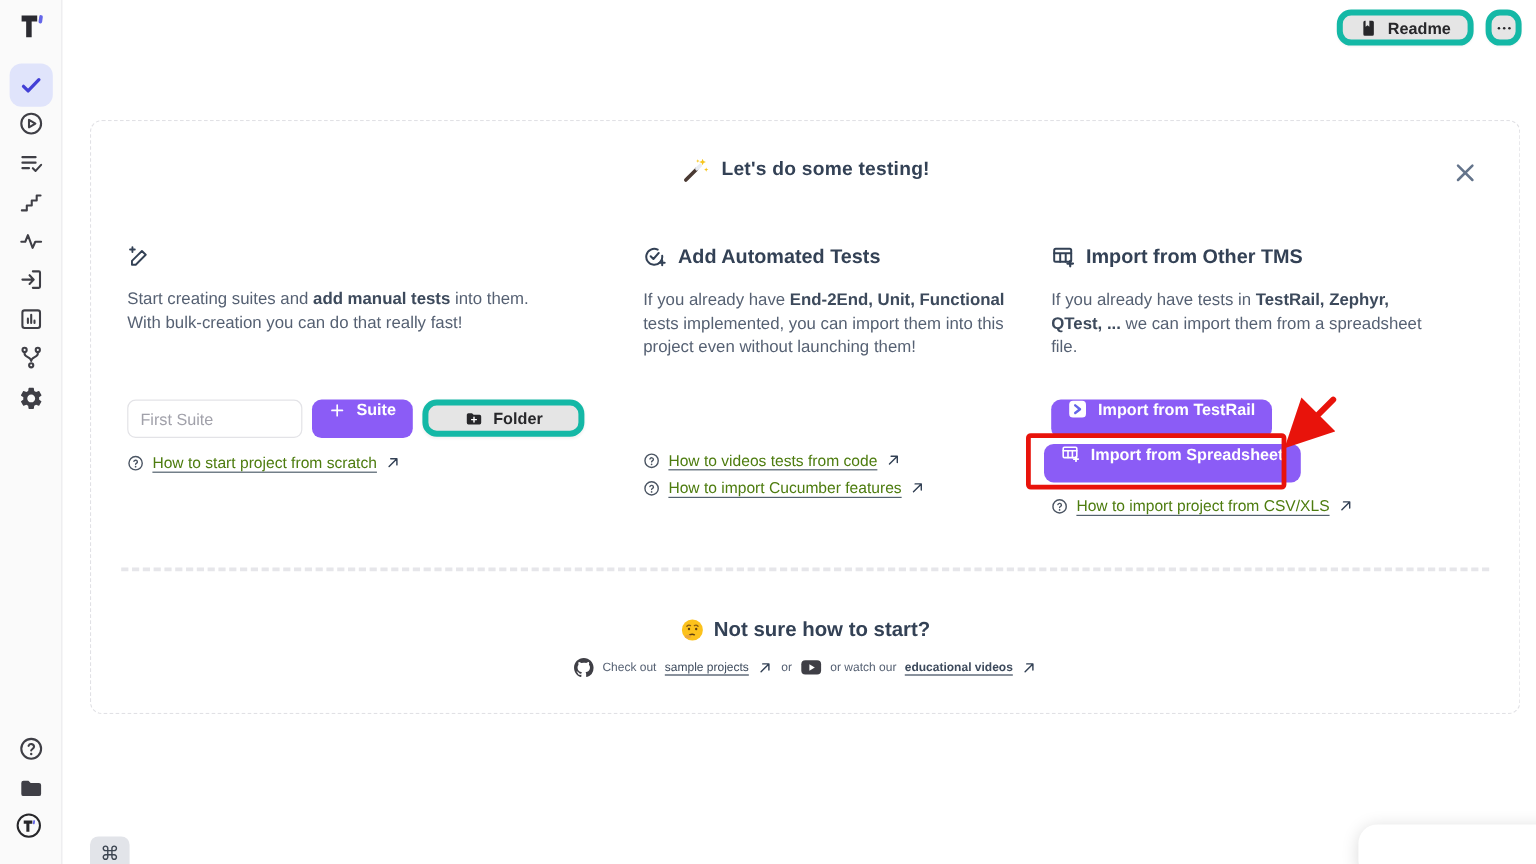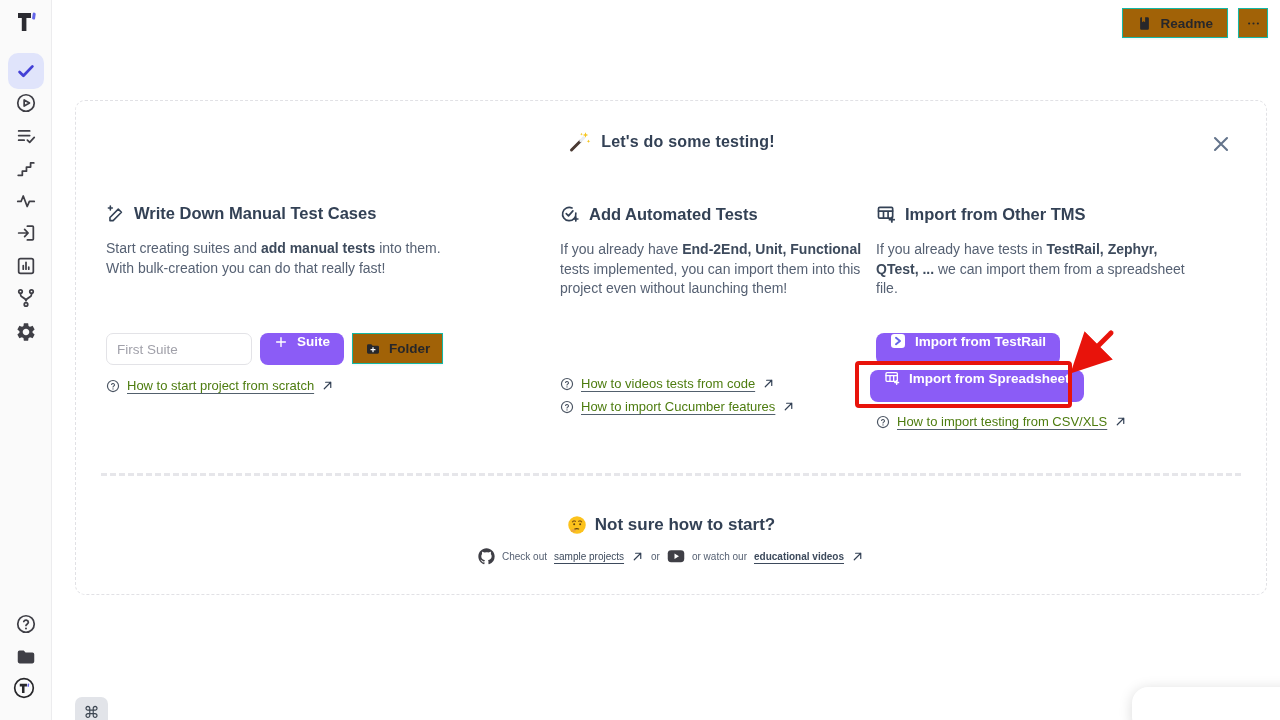--- a/index.html
+++ b/index.html
@@ -10,54 +10,54 @@
   .sidebar { position: absolute; left: 0; top: 0; width: 52px; height: 720px;
     background: #fafafa; border-right: 1px solid #ececee; }
   .sb-logo { position: absolute; left: 12px; top: 8px; width: 28px; height: 28px; }
   .snav { position: absolute; left: 15px; width: 22px; height: 22px; cursor: pointer; }
   .snav svg { width: 22px; height: 22px; }
   .snav-active { position: absolute; left: 8px; top: 53px; width: 36px; height: 36px;
     background: #e0e4fb; border-radius: 10px; display: flex; align-items: center; justify-content: center; }
   .snav-active svg { width: 22px; height: 22px; }
 
   
-  .btn-white { background: #a16207; border: 1px solid #14b8a6; border-radius: 0;
+  .btn-white { background: #e5e5e5; border: 5px solid #14b8a6; border-radius: 12px;
     box-shadow: 0 1px 2px rgba(0,0,0,.05); display: inline-flex; align-items: center;
     gap: 8px; font-size: 13.5px; font-weight: 700; color: #27272a; cursor: pointer; }
   .readme-btn { position: absolute; top: 8px; right: 52px; height: 30px; padding: 0 14px; }
   .more-btn { position: absolute; top: 8px; right: 12px; width: 30px; height: 30px; justify-content: center; }
 
   
   .panel { position: absolute; left: 75px; top: 100px; width: 1192px; height: 495px;
     background: #fff; border: 1px dashed #e1e1e5; border-radius: 10px; }
   .close-btn { position: absolute; top: 31px; right: 33px; width: 24px; height: 24px;
     cursor: pointer; color: #64748b; }
   .panel-title { position: absolute; top: 29px; left: 0; width: 100%; text-align: center;
     font-size: 16px; font-weight: 700; color: #334155; letter-spacing: .2px;
     display: flex; justify-content: center; align-items: center; gap: 10px; }
 
   .col { position: absolute; top: 103px; }
   .col1 { left: 30px; width: 358px; }
-  .col2 { left: 484px; width: 306px; }
+  .col2 { left: 460px; width: 306px; }
   .col3 { left: 800px; width: 312px; }
   .col h3 { font-size: 16.5px; font-weight: 700; color: #334155; display: flex;
     align-items: center; gap: 9px; margin-bottom: 16px; }
   .col h3 svg { flex: none; }
   .desc { font-size: 14px; line-height: 19.7px; color: #566173; }
   .desc b { color: #3d4a5c; }
 
   .actions { position: absolute; left: 0; top: 129px; display: flex; gap: 8px; white-space: nowrap; }
   .suite-input { width: 146px; height: 32px; border: 1px solid #e3e3e7; border-radius: 7px;
     padding: 0 10px; font-size: 13.5px; font-family: "Liberation Sans", sans-serif; color: #334155; outline: none; }
   .suite-input::placeholder { color: #a1a1aa; }
   .btn-purple { background: #8b5cf6; color: #fff; border: none; border-radius: 8px;
     height: 31px; padding: 16px 14px; font-size: 13.5px; font-weight: 700;
     display: inline-flex; align-items: flex-end; gap: 9px; cursor: pointer; white-space: nowrap;
     font-family: "Liberation Sans", sans-serif; }
-  .btn-folder { height: 31px; padding: 0 12px; }
+  .btn-folder { height: 31px; padding: 0 30px; }
 
   .hlinks { position: absolute; left: 0; display: flex; flex-direction: column; gap: 8px; }
   .hlink { display: inline-flex; align-items: center; gap: 7px; font-size: 13px;
     color: #4d7c0f; cursor: pointer; white-space: nowrap; }
   .hlink .lbl { text-decoration: underline; text-underline-offset: 3px; text-decoration-color: #52606d; }
   .hlink svg { flex: none; }
 
   .divider { position: absolute; left: 25px; right: 25px; top: 372px;
     border-top: 3px dashed #e6e6ea; }
 
@@ -200,21 +200,20 @@
     </svg>
     <span>Let's do some testing!</span>
   </div>
 
   <div class="col col1">
     <h3>
       <svg width="19" height="19" viewBox="0 0 24 24" fill="none" stroke="#334155" stroke-width="2" stroke-linecap="round" stroke-linejoin="round">
           <path d="M15.5 6.5l4 4L9 21H5v-4L15.5 6.5z"></path>
           <path d="M5.5 2.5v5M3 5h5"></path>
         </svg>
-      <span>Write Down Manual Test Cases</span>
     </h3>
     <p class="desc"><span>Start creating suites and </span><b>add manual tests</b><span> into them. With bulk-creation you can do that really fast!</span></p>
     <div class="actions">
       <input class="suite-input" type="text" placeholder="First Suite" style="">
       <button class="btn-purple">
         <svg width="14" height="14" viewBox="0 0 24 24" fill="none" stroke="#fff" stroke-width="2.4" stroke-linecap="round">
             <path d="M12 4.5v15M4.5 12h15"></path>
           </svg>
         <span>Suite</span>
       </button>
@@ -306,21 +305,21 @@
         <span>Import from Spreadsheet</span>
       </button>
     </div>
     <div class="hlinks" style="top:210px">
       <a class="hlink">
         <svg width="14" height="14" viewBox="0 0 24 24" fill="none" stroke="#4b5563" stroke-width="2" stroke-linecap="round">
             <circle cx="12" cy="12" r="9.5"></circle>
             <path d="M9.6 9.3a2.6 2.6 0 0 1 5 .9c0 1.8-2.6 2.1-2.6 3.4"></path>
             <circle cx="12" cy="17" r="1.2" fill="#4b5563" stroke="none"></circle>
           </svg>
-        <span class="lbl">How to import testing from CSV/XLS</span>
+        <span class="lbl">How to import project from CSV/XLS</span>
         <svg width="13" height="13" viewBox="0 0 24 24" fill="none" stroke="#334155" stroke-width="2.2" stroke-linecap="round" stroke-linejoin="round">
             <path d="M6 18L18 6M8.5 6H18v9.5"></path>
           </svg>
       </a>
     </div>
   </div>
 
   <div class="anno-box"></div>
   <svg class="anno-arrow" width="62" height="58" viewBox="0 0 62 58">
     <defs>

